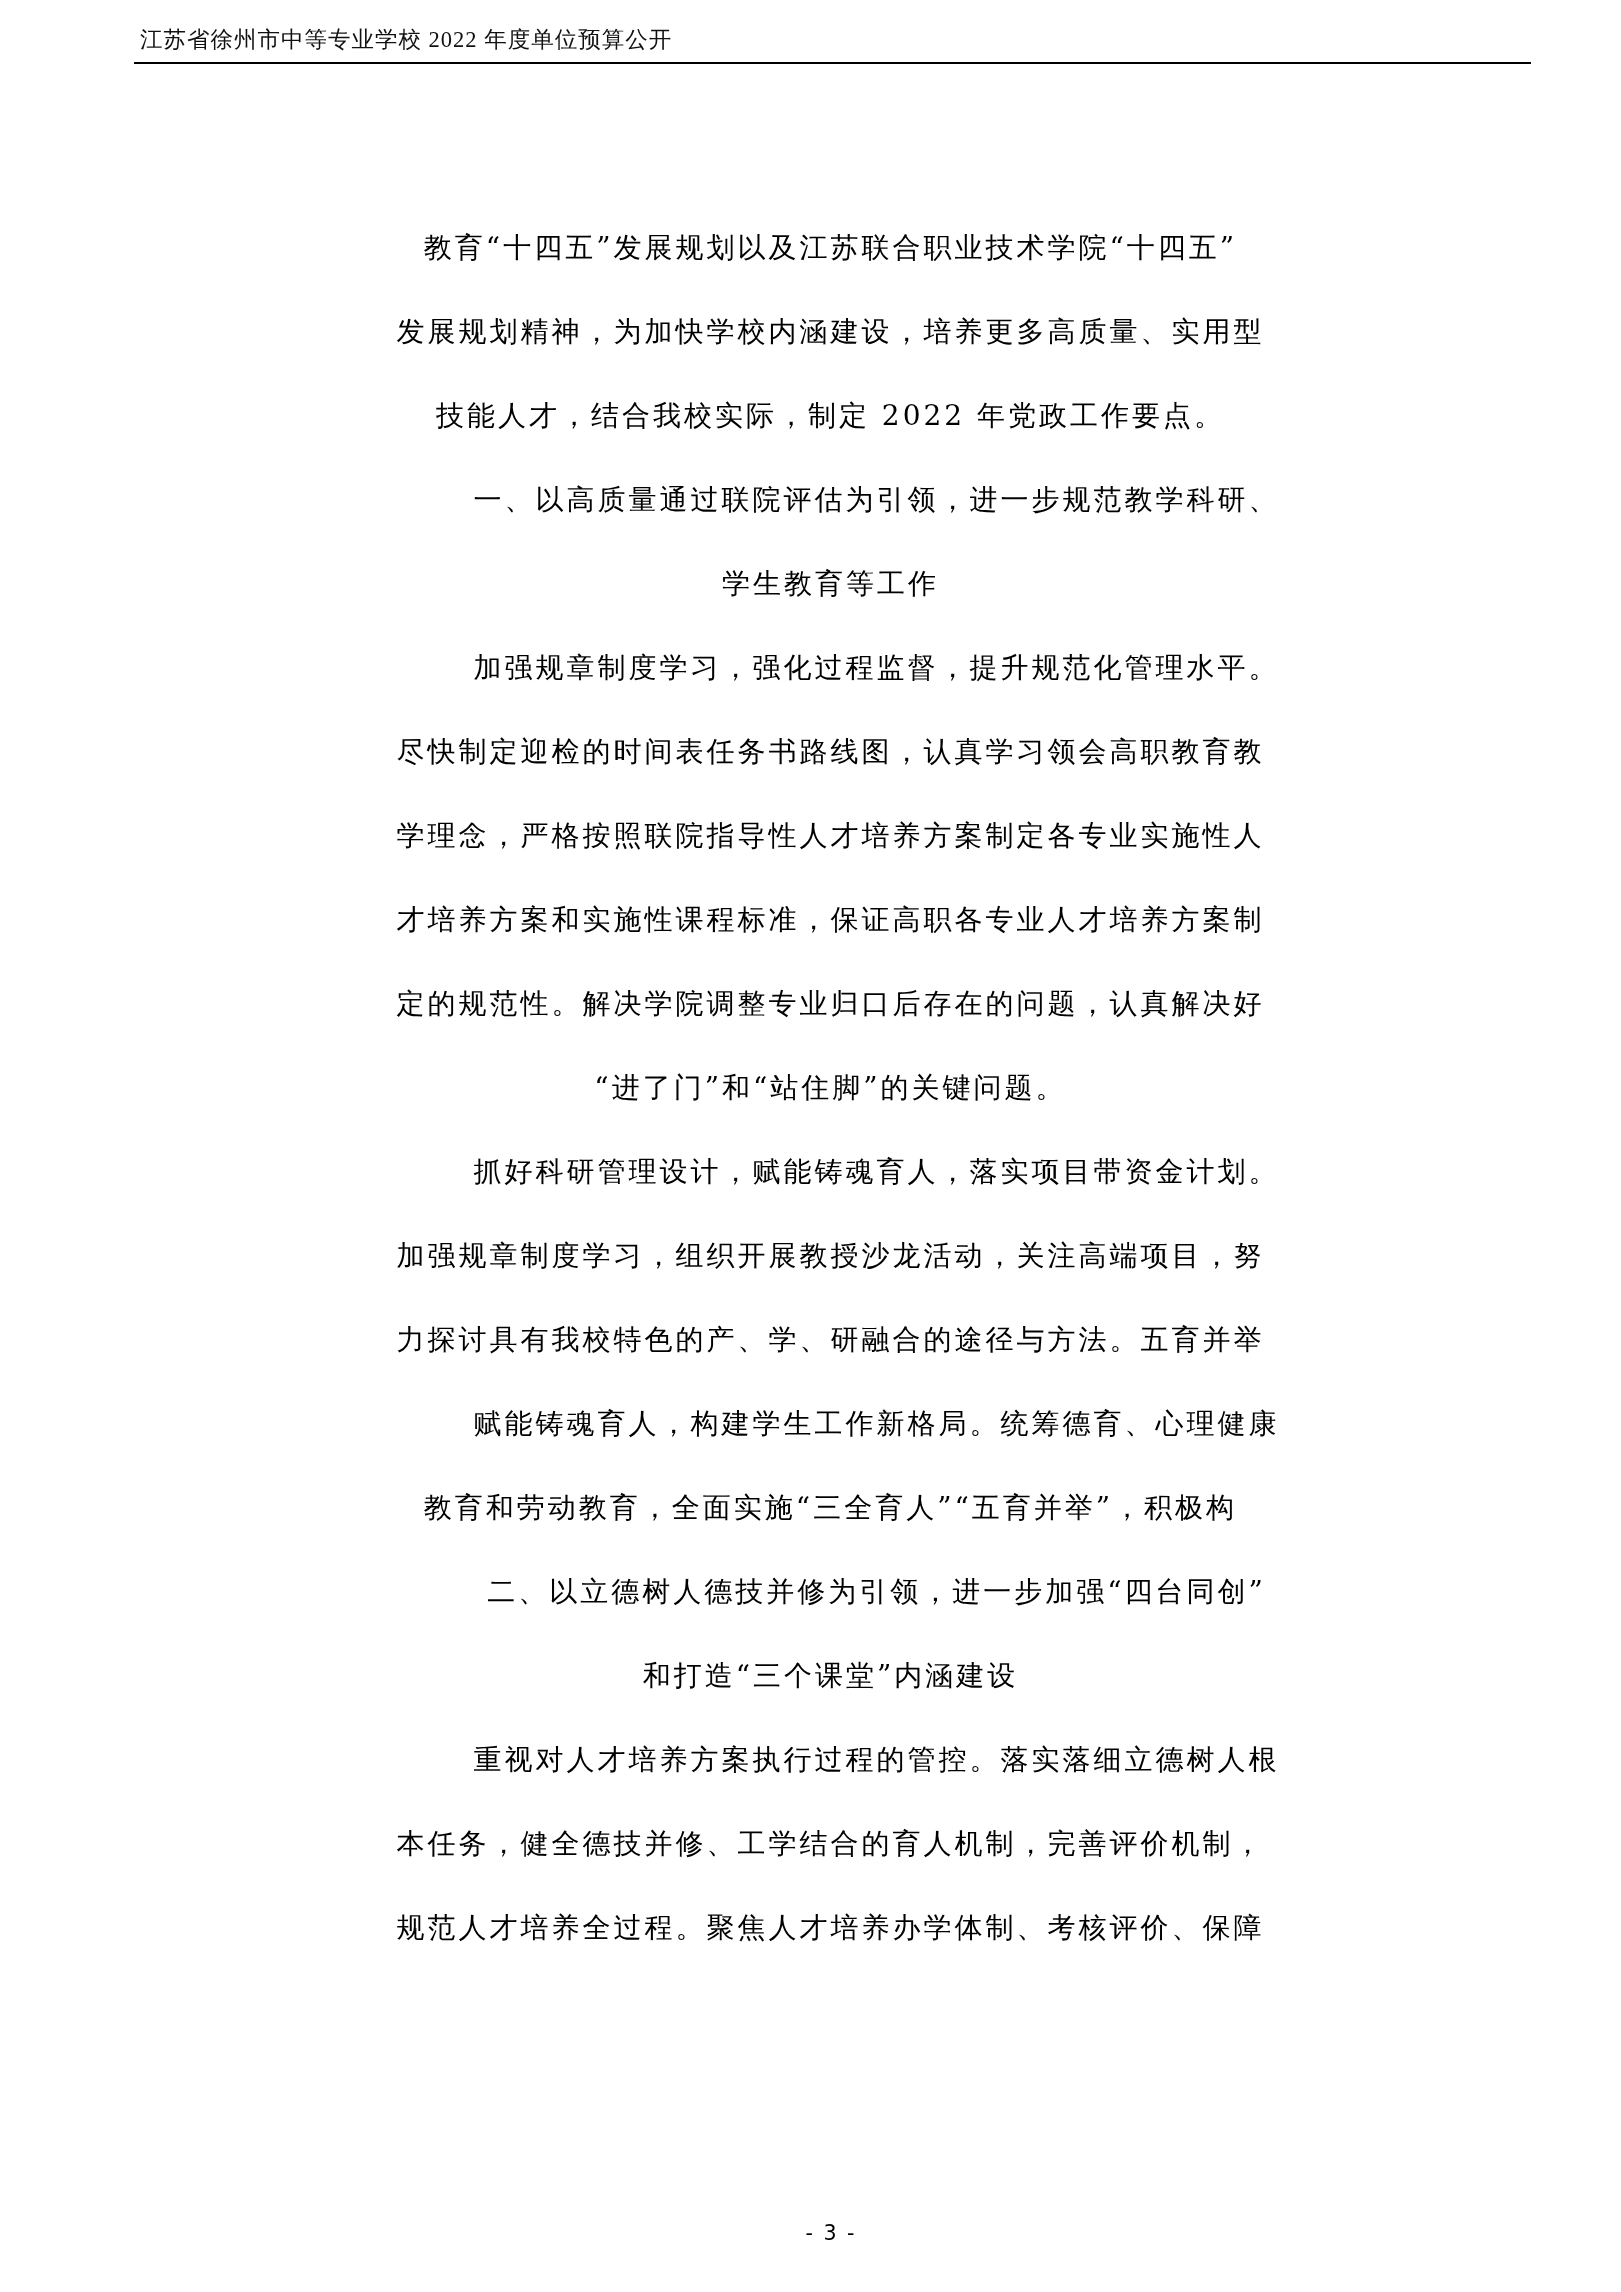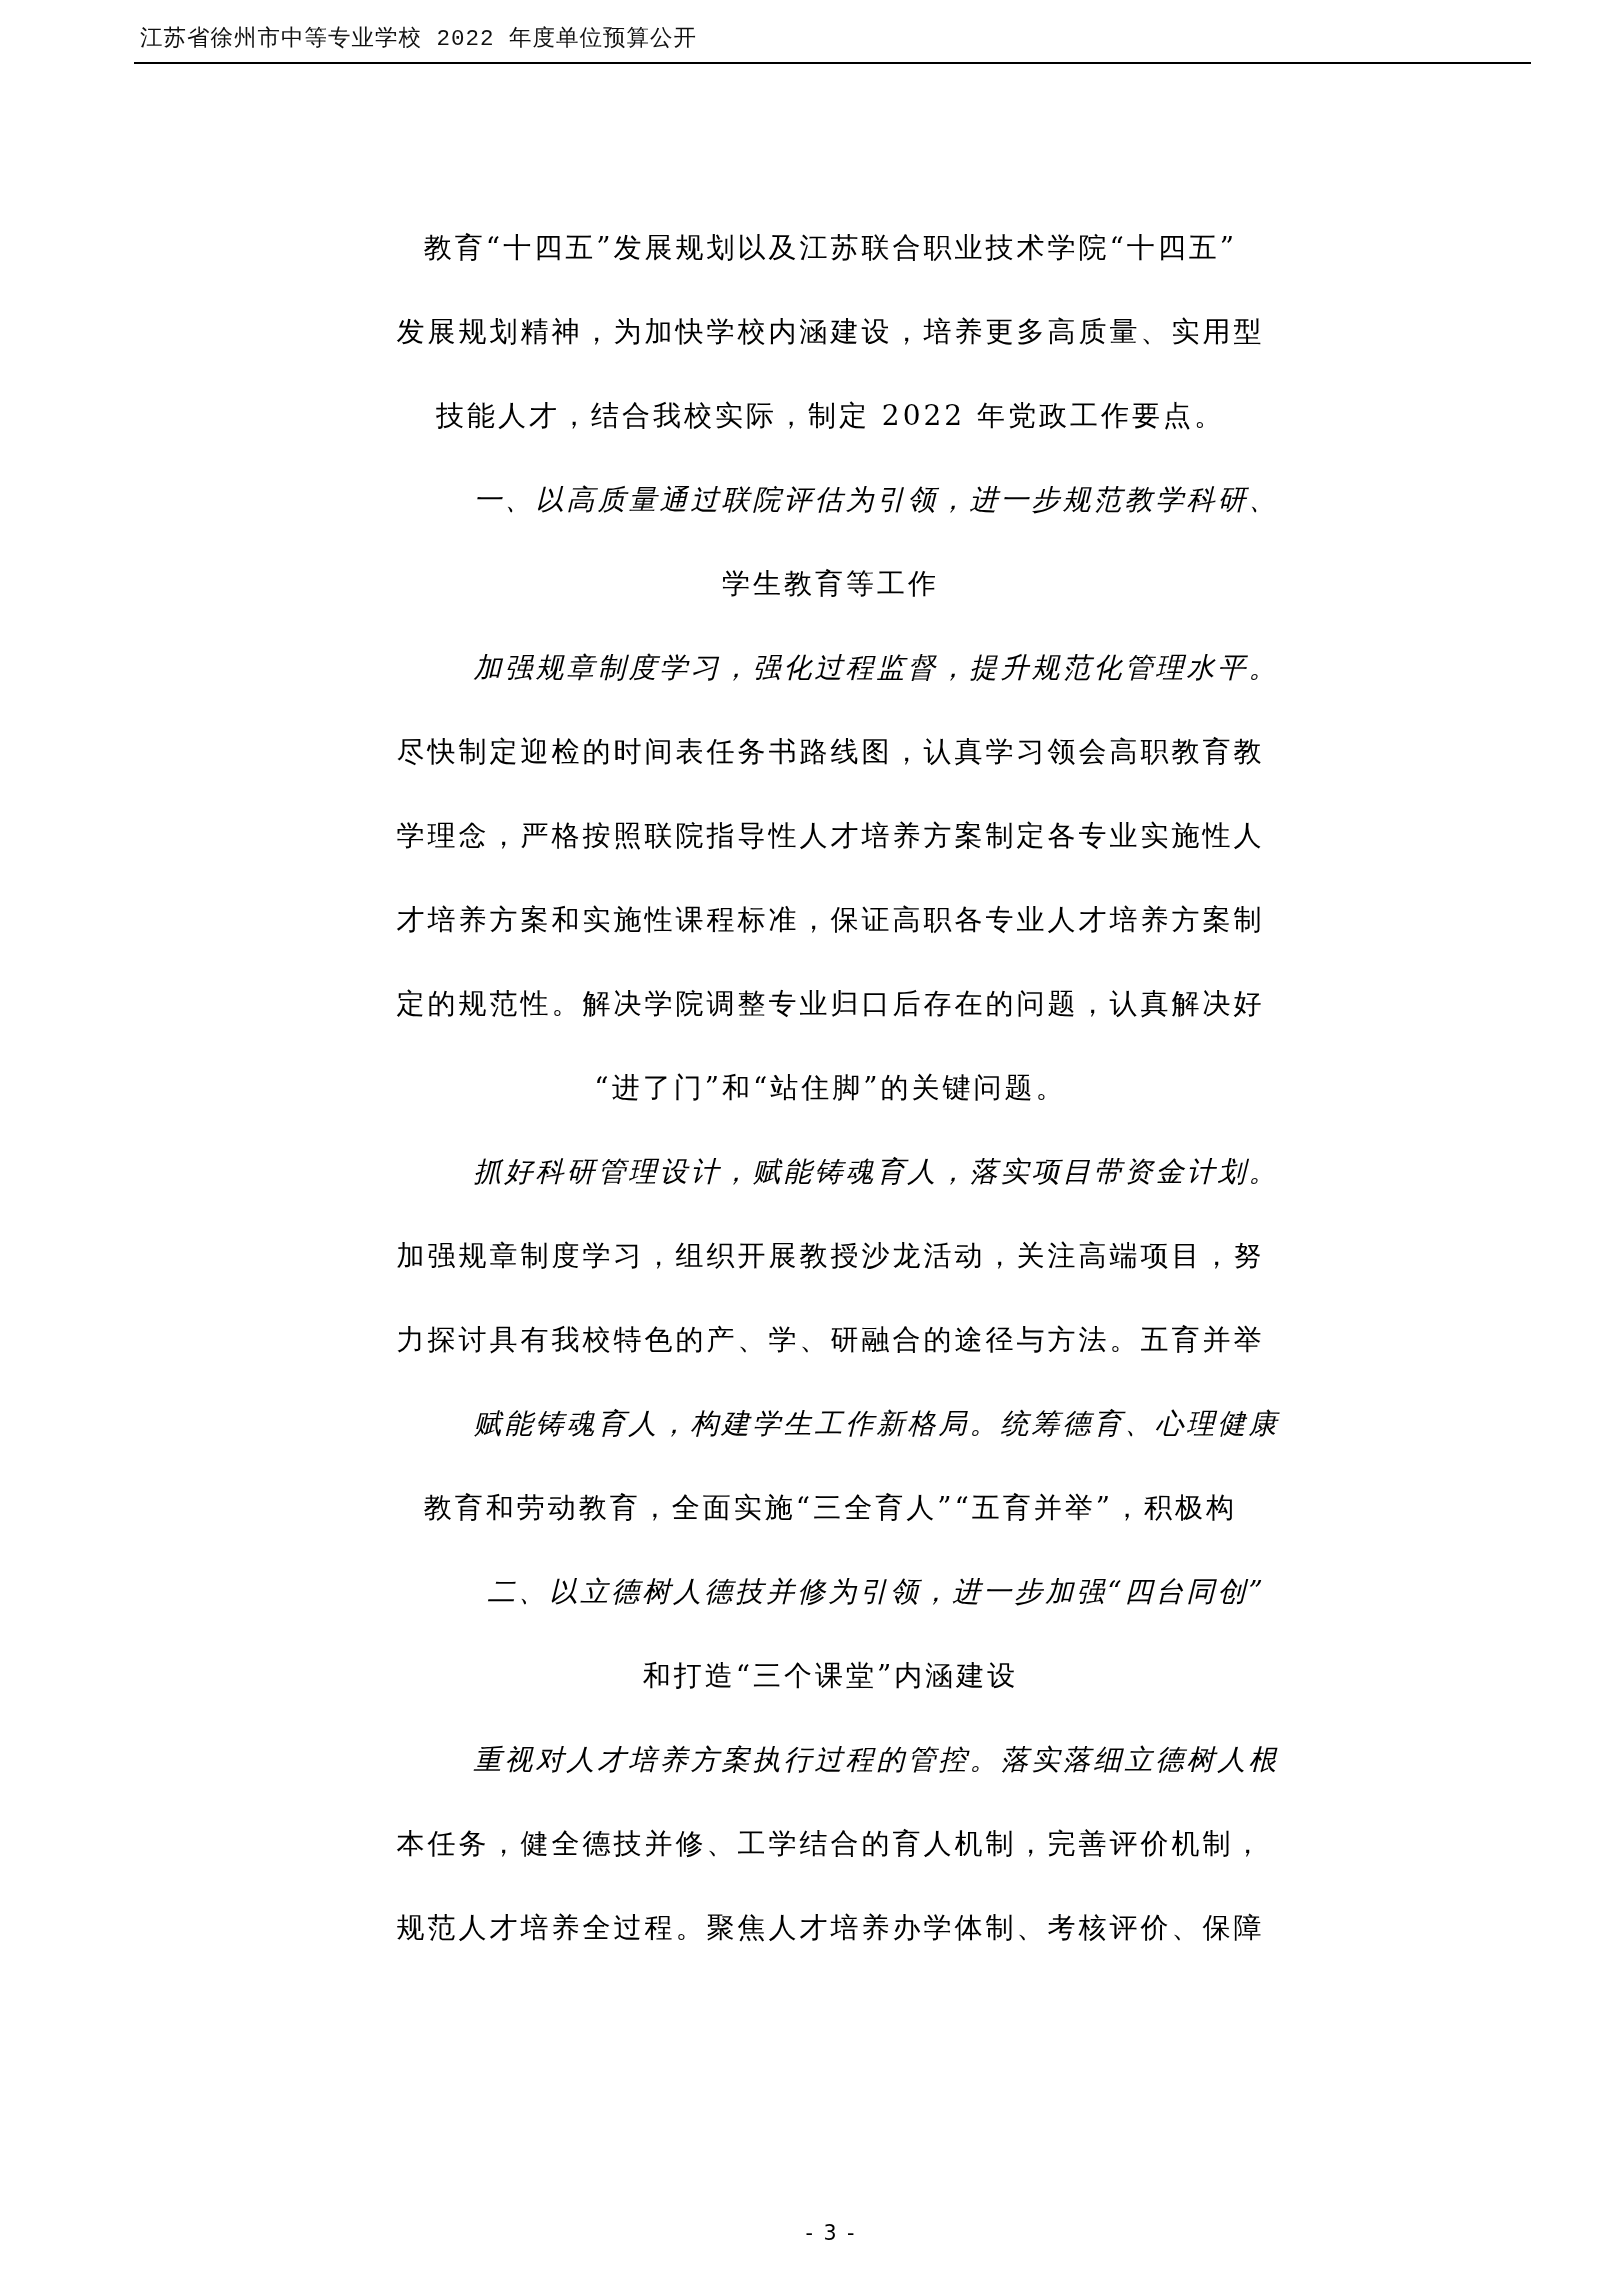--- a/index.html
+++ b/index.html
@@ -18,21 +18,21 @@
     .page-header {
       position: absolute;
       left: 134px;
       top: 21.6px;
       width: 1397px;
     }
     .header-title {
       position: absolute;
       left: 5.9px;
       top: 3.9px;
-      font-family: Liberation Mono, monospace;
+      font-family: Liberation Serif, serif;
       font-size: 22.5px;
       line-height: 29px;
       letter-spacing: 1px;
       white-space: nowrap;
       color: #111111;
     }
     .header-rule {
       position: absolute;
       left: 0;
       top: 40px;
@@ -51,21 +51,20 @@
       height: 84px;
       font-size: 28px;
       line-height: 59px;
       letter-spacing: 3px;
       white-space: nowrap;
       overflow: visible;
       text-align: center;
     }
     .line.indent {
       padding-left: 92px;
-      font-style: italic;
     }
     .page-number {
       position: absolute;
       left: 0;
       width: 1662px;
       top: 2219px;
       text-align: center;
       font-family: "DejaVu Sans", "Liberation Sans", sans-serif;
       font-size: 20.6px;
       line-height: 29px;

